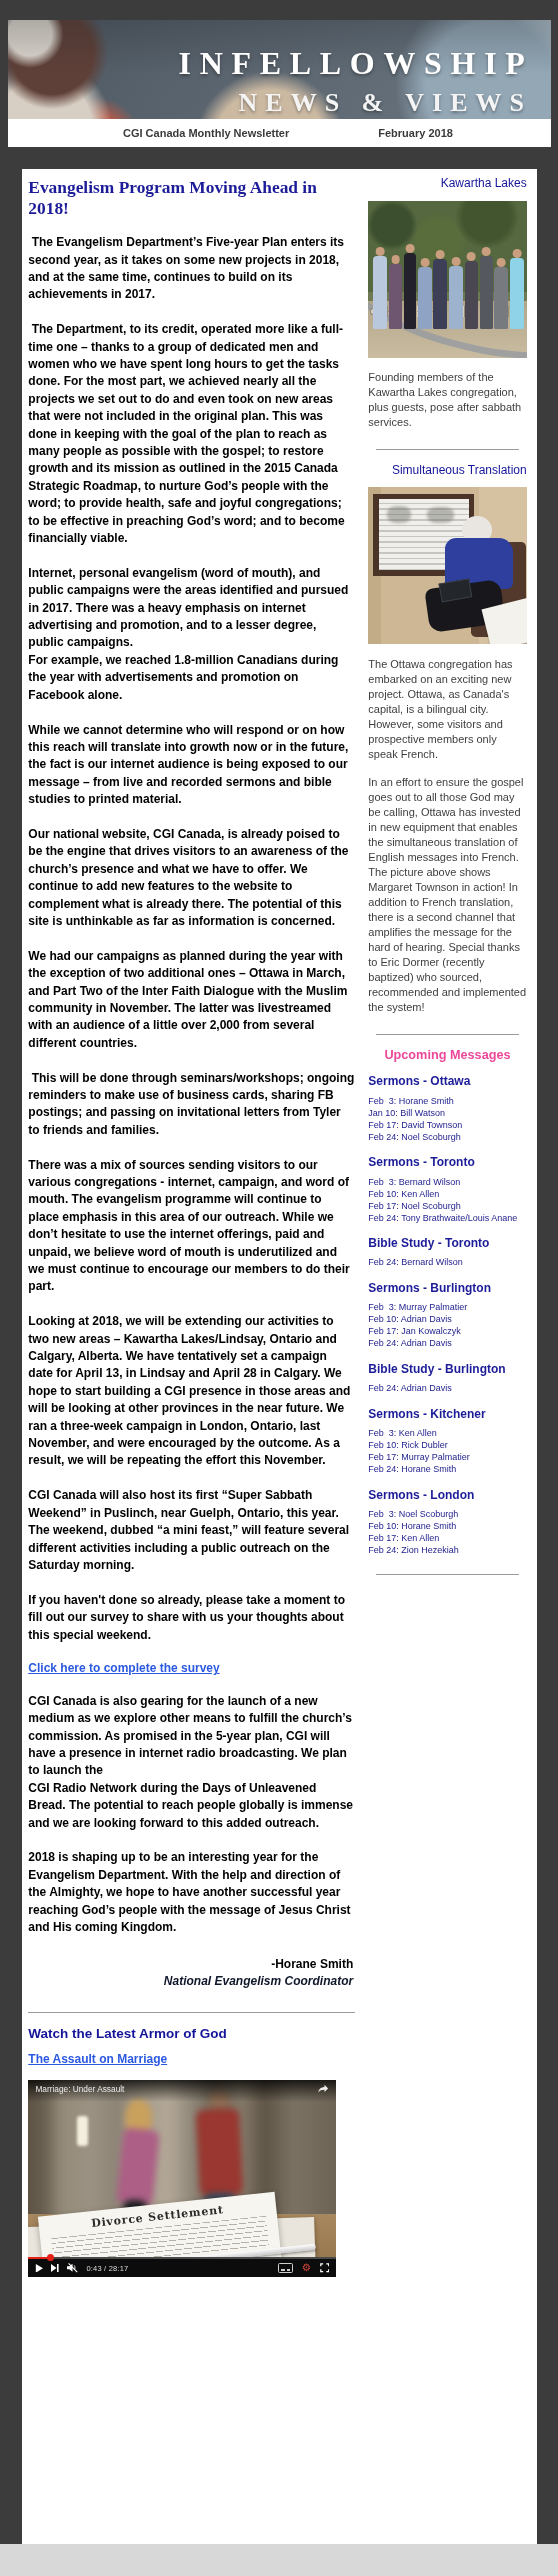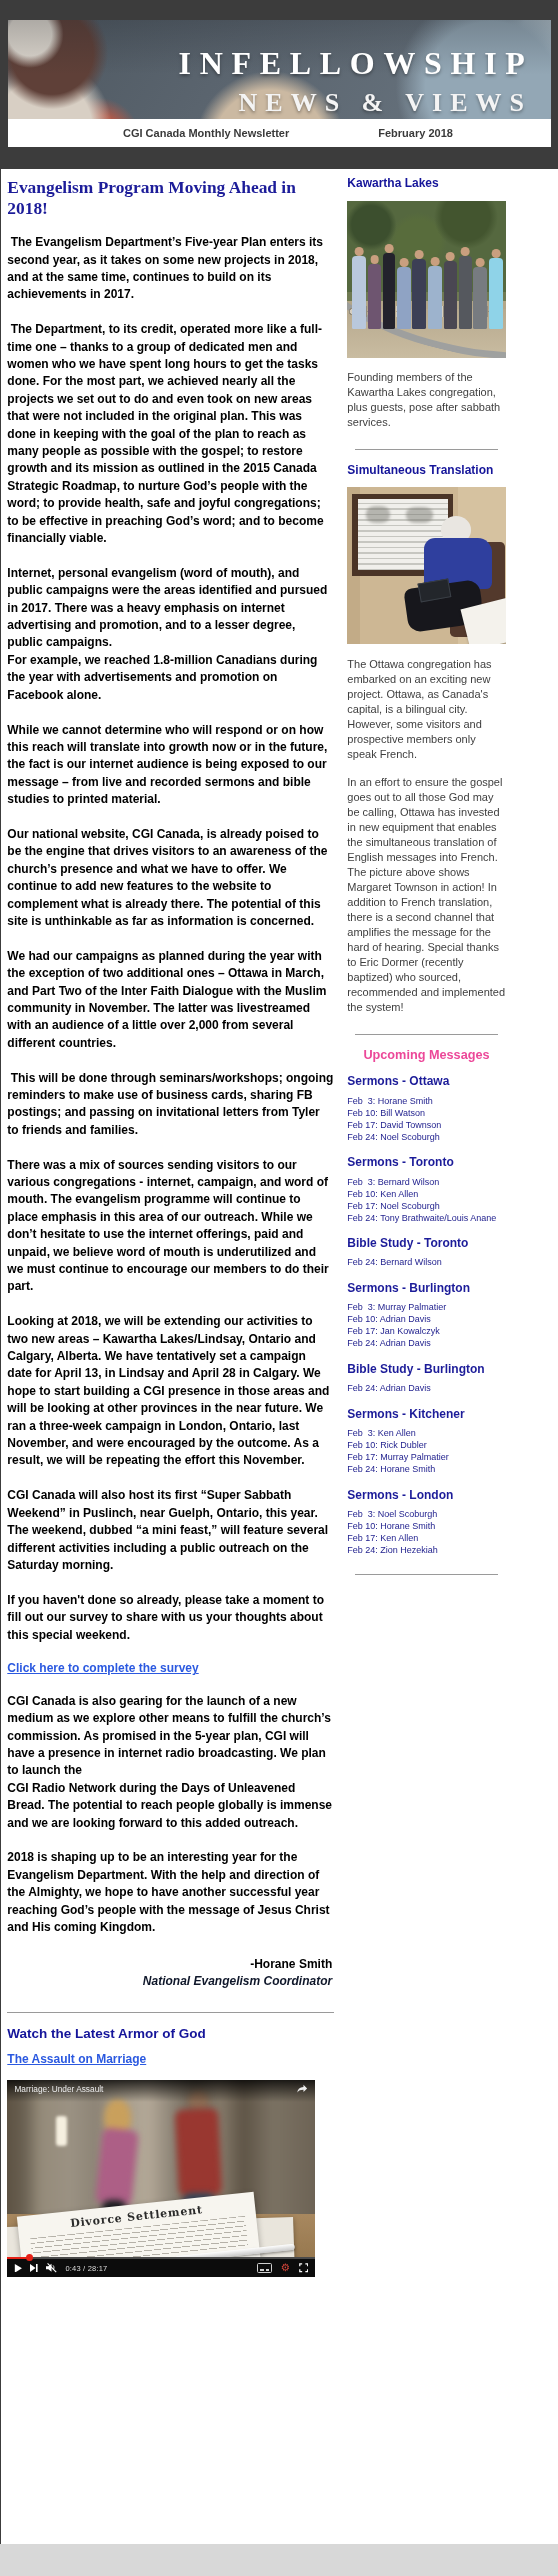--- a/index.html
+++ b/index.html
@@ -17,36 +17,36 @@
       linear-gradient(120deg,#4e5861 0%,#5a646e 40%,#6a7681 100%); font-family: Liberation Serif, serif;}
   .masthead-shade{position:absolute;inset:0;background:linear-gradient(180deg,rgba(30,34,40,.25),rgba(30,34,40,0) 55%);}
   .m-title{position:absolute;right:17.4px;top:25px;color:#fff;font-weight:bold;font-size:32px;letter-spacing:8.7px;text-shadow:0 1.6px 3.2px rgba(0,0,0,.35);white-space:nowrap;}
   .m-sub{position:absolute;right:19px;top:68px;color:#f4f4f4;font-weight:bold;font-size:26px;letter-spacing:8px;text-shadow:0 1.6px 3.2px rgba(0,0,0,.35);white-space:nowrap;}
   
   .subbar{width:543px;height:28px;margin:0 auto;background:#fff;display:flex;align-items:center;font-size:11px;font-weight:bold;color:#3a3a3a;}
   .subbar .nl-name{margin-left:115px;}
   .subbar .nl-date{margin-left:89px;}
   .gapband{height:22px;}
   
-  .card{width:557px;margin:0 auto;background:#fff;min-height:2375px;display:flex;align-items:flex-start;}
+  .card{width:515px;margin:0 auto;background:#fff;min-height:2375px;display:flex;align-items:flex-start;}
   .article-col{width:336px;padding:4.8px 3.2px 0 6.3px;box-sizing:border-box;}
   .sidebar-col{width:179px;padding:7.1px 10.3px 0 10.3px;box-sizing:border-box;}
   
   .article-title{font-family:"Liberation Serif",serif;font-weight:bold;font-size:17.4px;line-height:20.6px;color:#1c1c99;margin:3.2px 0 16px;}
   .article-body p{font-size:12px;font-weight:bold;line-height:17.4px;color:#000000;margin:0 0 17.4px;white-space:pre-wrap;}
   .survey-link{display:inline-block;font-size:12px;font-weight:bold;color:#2b59e0;text-decoration:underline;margin:0 0 17.4px;cursor:pointer;}
   .signature{text-align:right;padding-right:1.6px;margin:20.6px 0 24px;}
   .sig-name{font-size:12px;font-weight:bold;color:#000;}
   .sig-role{font-size:12px;font-weight:bold;font-style:italic;color:#0f172a;margin-top:3.2px;}
   .rule{border:none;border-top:0.8px solid #9a9a9a;margin:0;}
   .armor-rule{margin:14.3px 0 12.7px;}
   .armor-heading{font-size:13.5px;font-weight:bold;color:#15159a;margin:0 0 11px;}
   .armor-link{display:inline-block;font-size:12px;font-weight:bold;color:#2b59e0;text-decoration:underline;margin:0 0 12.7px;cursor:pointer;}
   
-  .sb-heading{font-size:12px;font-weight:bold;color:#15159a;text-align:left;margin:0 0 9.5px;line-height:15px;}
+  .sb-heading{font-size:12px;font-weight:normal;color:#15159a;text-align:right;margin:0 0 9.5px;line-height:15px;}
   .sb-photo{width:159px;height:157px;margin:0 auto;position:relative;overflow:hidden;}
   .sb-caption{font-size:11px;line-height:15px;color:#3e3e3e;margin:12.7px 0 0;}
   .sb-rule{margin:19px 8px 12.7px;}
   .upc-heading{font-size:12.7px;font-weight:bold;color:#ec4899;text-align:center;margin:0 0 3.2px;}
   .sermon-head{font-size:12px;font-weight:bold;color:#1c1c99;margin:12.7px 0 6.3px;}
   .sermon-item{font-size:9px;line-height:12px;color:#23238f;white-space:pre-wrap;}
   
   .kw-foliage{position:absolute;inset:0;background:
      radial-gradient(circle 32px at 24px 24px,#3c4f2e 0 60%,transparent 80%),
      radial-gradient(circle 40px at 119px 16px,#43552f 0 60%,transparent 80%),
@@ -266,21 +266,21 @@
       <p class="sb-caption">The Ottawa congregation has embarked on an exciting new project. Ottawa, as Canada's capital, is a bilingual city. However, some visitors and prospective members only speak French.</p>
       <p class="sb-caption">In an effort to ensure the gospel goes out to all those God may be calling, Ottawa has invested in new equipment that enables the simultaneous translation of English messages into French. The picture above shows Margaret Townson in action! In addition to French translation, there is a second channel that amplifies the message for the hard of hearing. Special thanks to Eric Dormer (recently baptized) who sourced, recommended and implemented the system!</p>
 
       <hr class="rule sb-rule">
 
       <h3 class="upc-heading">Upcoming Messages</h3>
 
       <div>
         <div class="sermon-head">Sermons - Ottawa</div>
         <div class="sermon-item">Feb  3: Horane Smith</div>
-        <div class="sermon-item">Feb 10: Bill Watson</div>
+        <div class="sermon-item">Jan 10: Bill Watson</div>
         <div class="sermon-item">Feb 17: David Townson</div>
         <div class="sermon-item">Feb 24: Noel Scoburgh</div>
       </div>
 
       <div>
         <div class="sermon-head">Sermons - Toronto</div>
         <div class="sermon-item">Feb  3: Bernard Wilson</div>
         <div class="sermon-item">Feb 10: Ken Allen</div>
         <div class="sermon-item">Feb 17: Noel Scoburgh</div>
         <div class="sermon-item">Feb 24: Tony Brathwaite/Louis Anane</div>

